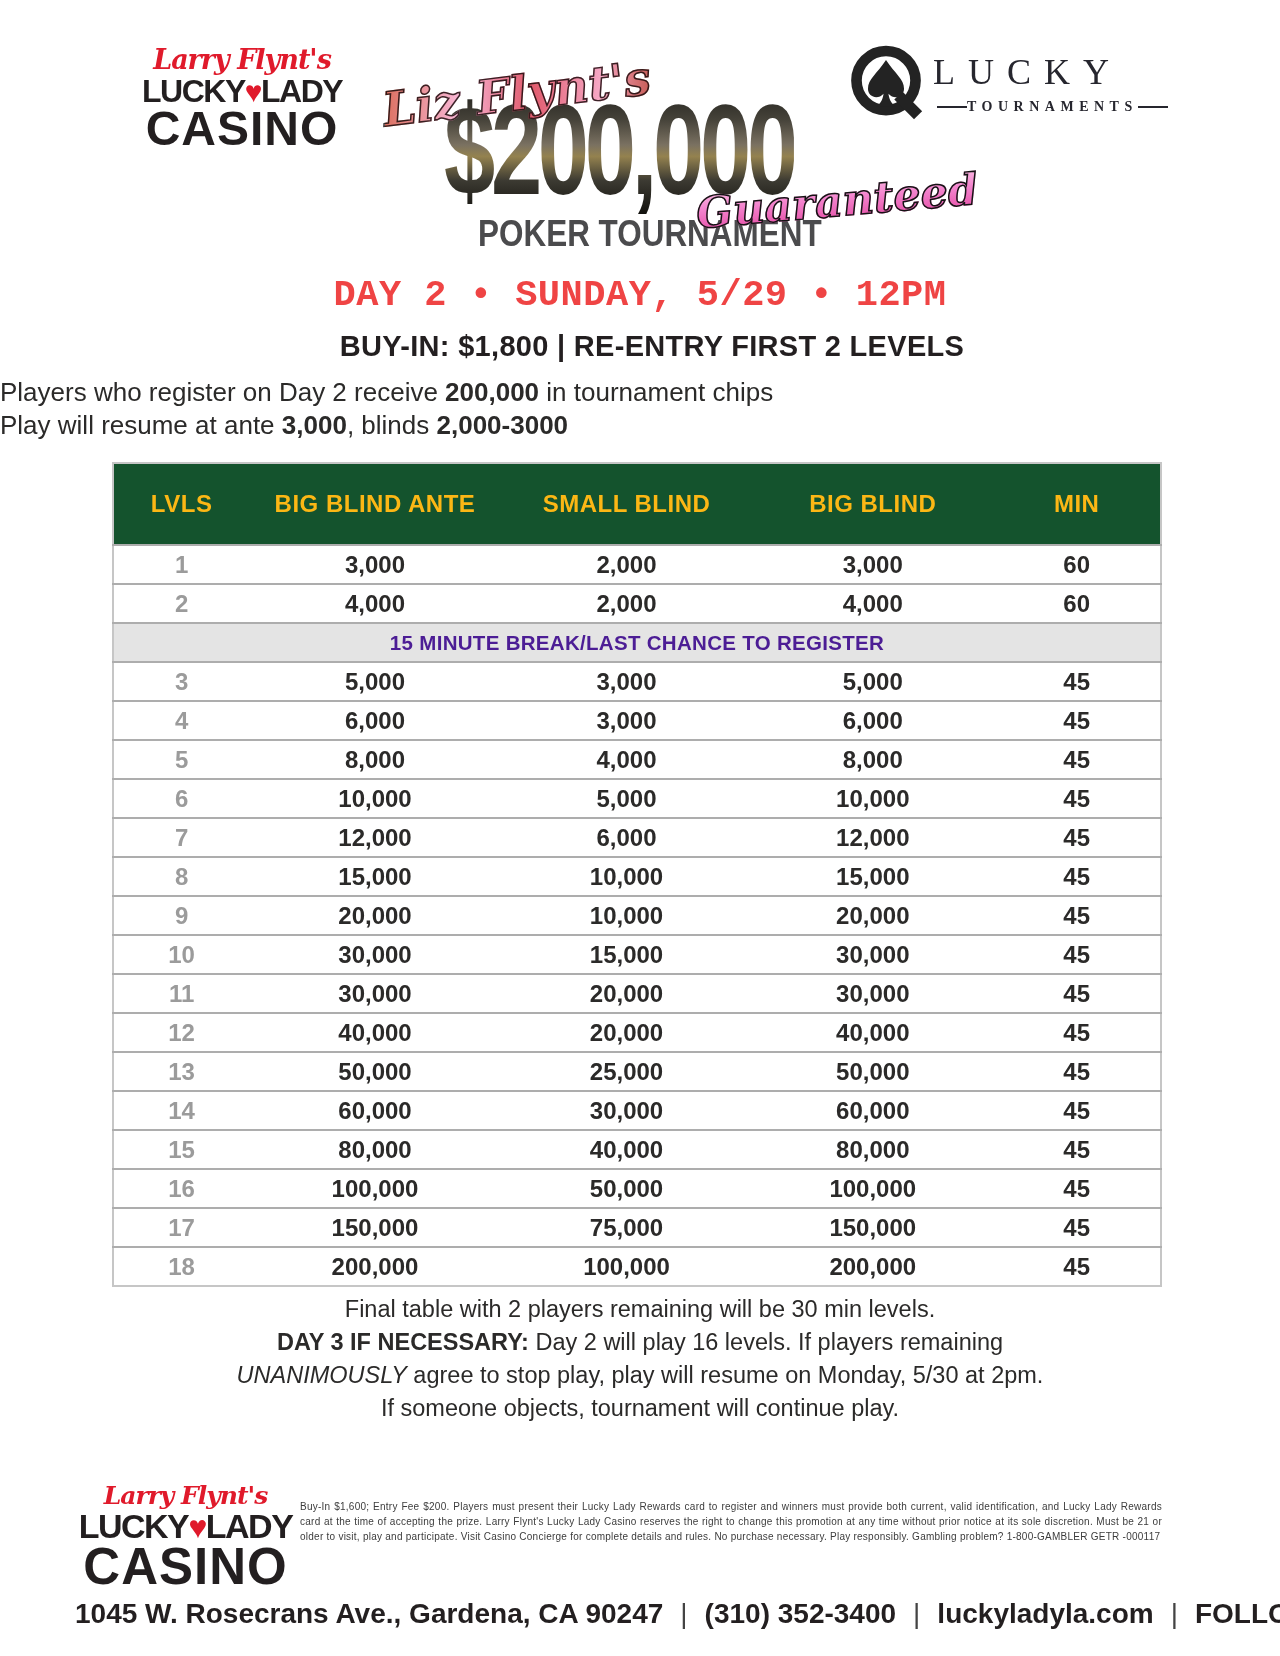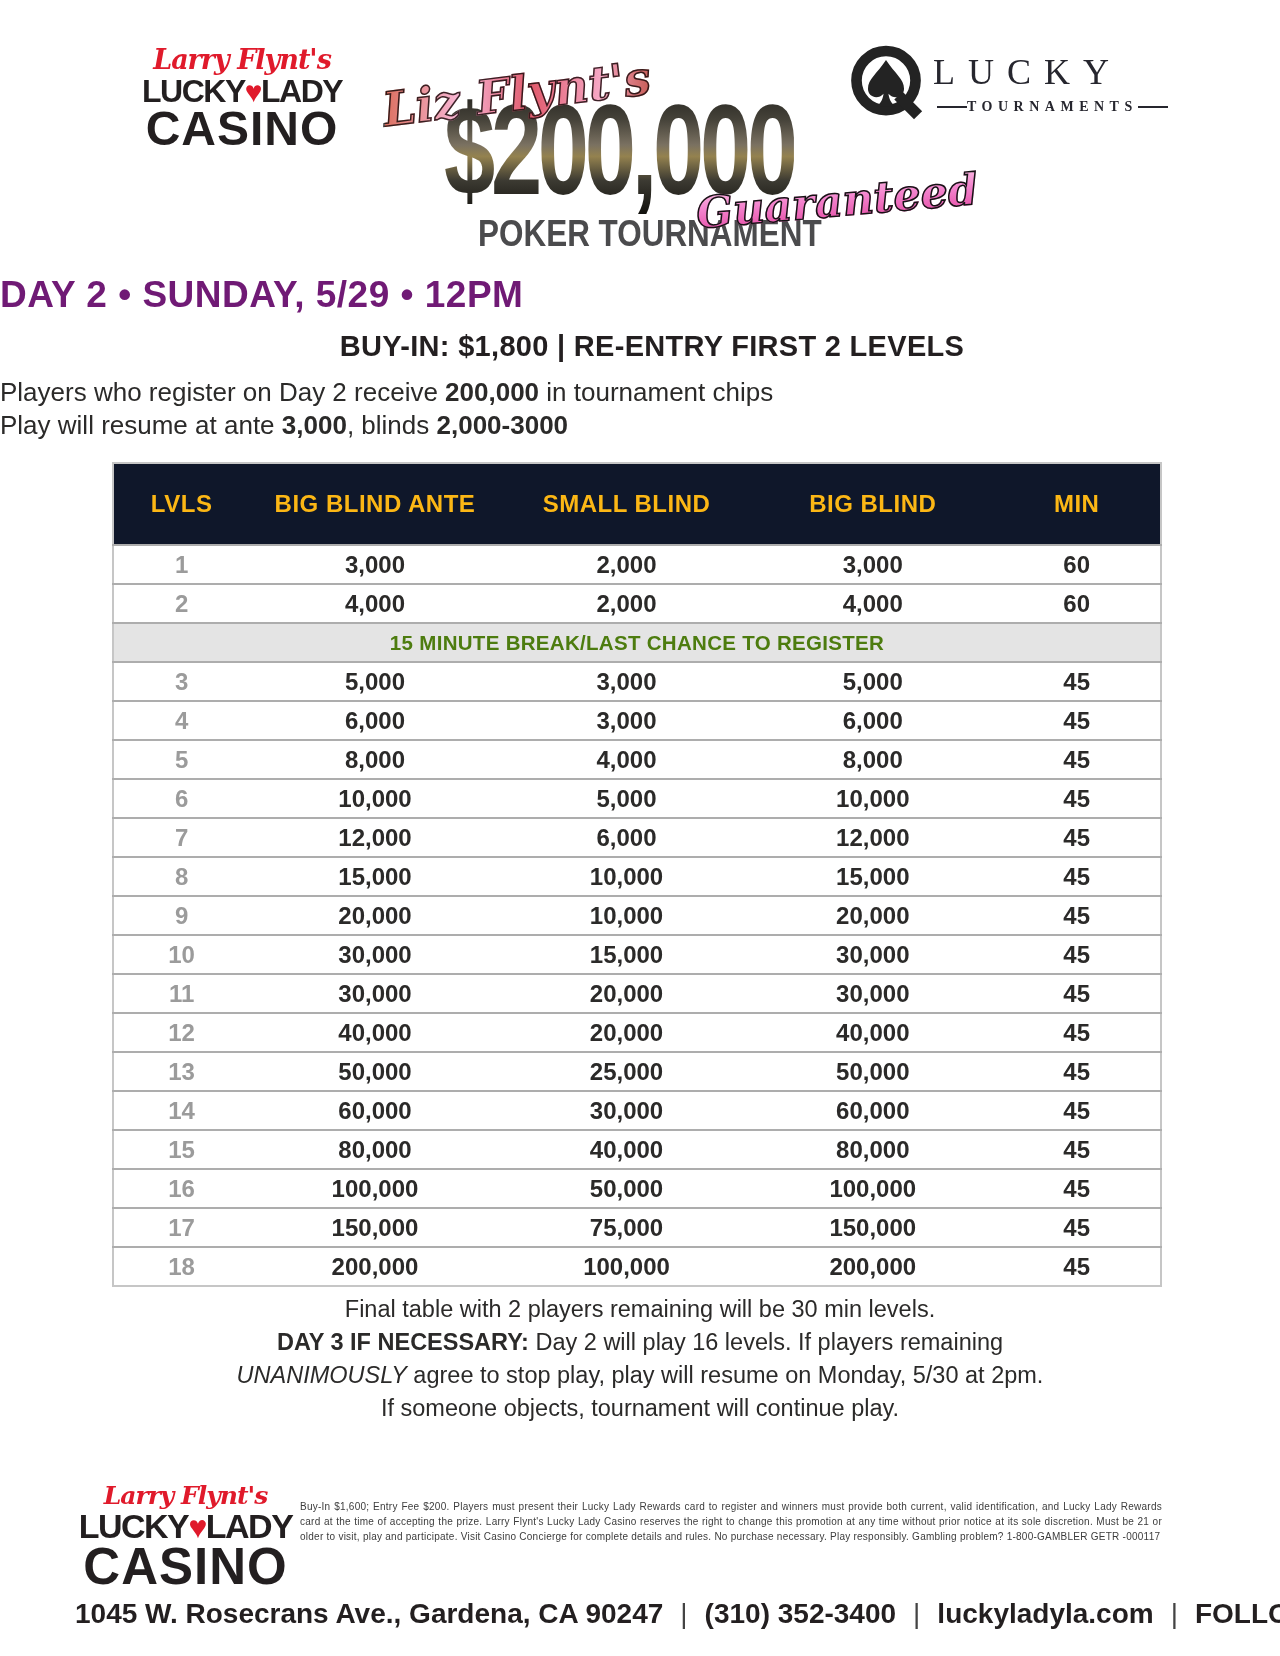--- a/index.html
+++ b/index.html
@@ -36,37 +36,37 @@
   .logo-q{position:absolute;left:845px;top:42px;display:flex;align-items:center;}
   .logo-q svg{width:82px;height:82px;flex:0 0 auto;}
   .logo-q .qtext{margin-left:6px;}
   .logo-q .uantum{font-family:"Liberation Serif", serif;font-size:36px;letter-spacing:13px;
     color:#26262e;font-weight:500;white-space:nowrap;}
   .logo-q .trow{display:flex;align-items:center;gap:0;margin-top:6px;margin-left:4px;}
   .logo-q .dash{width:30px;height:2.5px;background:#26262e;}
   .logo-q .tournaments{font-family:"Liberation Serif", serif;font-weight:700;font-size:14px;
     letter-spacing:5.5px;color:#26262e;white-space:nowrap;}
   
-  .day-line{position:absolute;left:0;top:274px;width:100%;
-    font-size:37px;font-weight:800;letter-spacing:.5px;color:#701a75;}
+  .day-line{position:absolute;left:0;top:274px;width:100%;text-align:center;
+    font-size:37px;font-weight:800;letter-spacing:.5px;color:#ef4444;font-family:Liberation Mono, monospace;}
   .buyin-line{position:absolute;left:0;top:330px;width:100%;text-align:center;
     font-size:29px;font-weight:800;letter-spacing:.3px;color:#231F20;padding-left:12px;}
   .info{position:absolute;left:0;top:376px;width:100%;text-align:left;
     font-size:26px;line-height:1.28;color:#2B2A29;}
   .info b{font-weight:800;}
   
   .tbl-wrap{position:absolute;left:112px;top:462px;width:1050px;}
   table{width:100%;border-collapse:collapse;table-layout:fixed;border:2px solid #C6C6C6;}
   col.c-lvl{width:13%;} col.c-ante{width:24%;} col.c-sb{width:24%;} col.c-bb{width:23%;} col.c-min{width:16%;}
-  thead th{background:#0f172a;color:#FCB715;font-size:24px;font-weight:800;height:78px;
+  thead th{background:#14532d;color:#FCB715;font-size:24px;font-weight:800;height:78px;
     letter-spacing:.5px;text-align:center;}
   tbody td{height:37px;font-size:24px;font-weight:700;text-align:center;
     border-top:2px solid #ADADAD;color:#2B2A29;padding:0;}
   tbody td.lvl{color:#9B9B9B;}
-  tbody tr.break td{background:#E4E4E4;font-size:20.5px;font-weight:800;color:#4d7c0f;letter-spacing:.3px;}
+  tbody tr.break td{background:#E4E4E4;font-size:20.5px;font-weight:800;color:#4c1d95;letter-spacing:.3px;}
   
   .notes{position:absolute;left:0;top:1293px;width:100%;text-align:center;
     font-size:23.5px;line-height:1.4;color:#2B2A29;}
   .notes b{font-weight:800;}
   .notes i{font-style:italic;}
   
   .logo-ll-sm{position:absolute;left:78px;top:1483px;width:215px;text-align:center;line-height:1;}
   .logo-ll-sm .script{font-family:"DejaVu Serif", serif;font-style:italic;font-weight:bold;
     color:#E01A2B;font-size:25px;letter-spacing:-1px;}
   .logo-ll-sm .lucky{font-weight:900;font-size:34px;letter-spacing:-1.5px;margin-top:1px;white-space:nowrap;}

